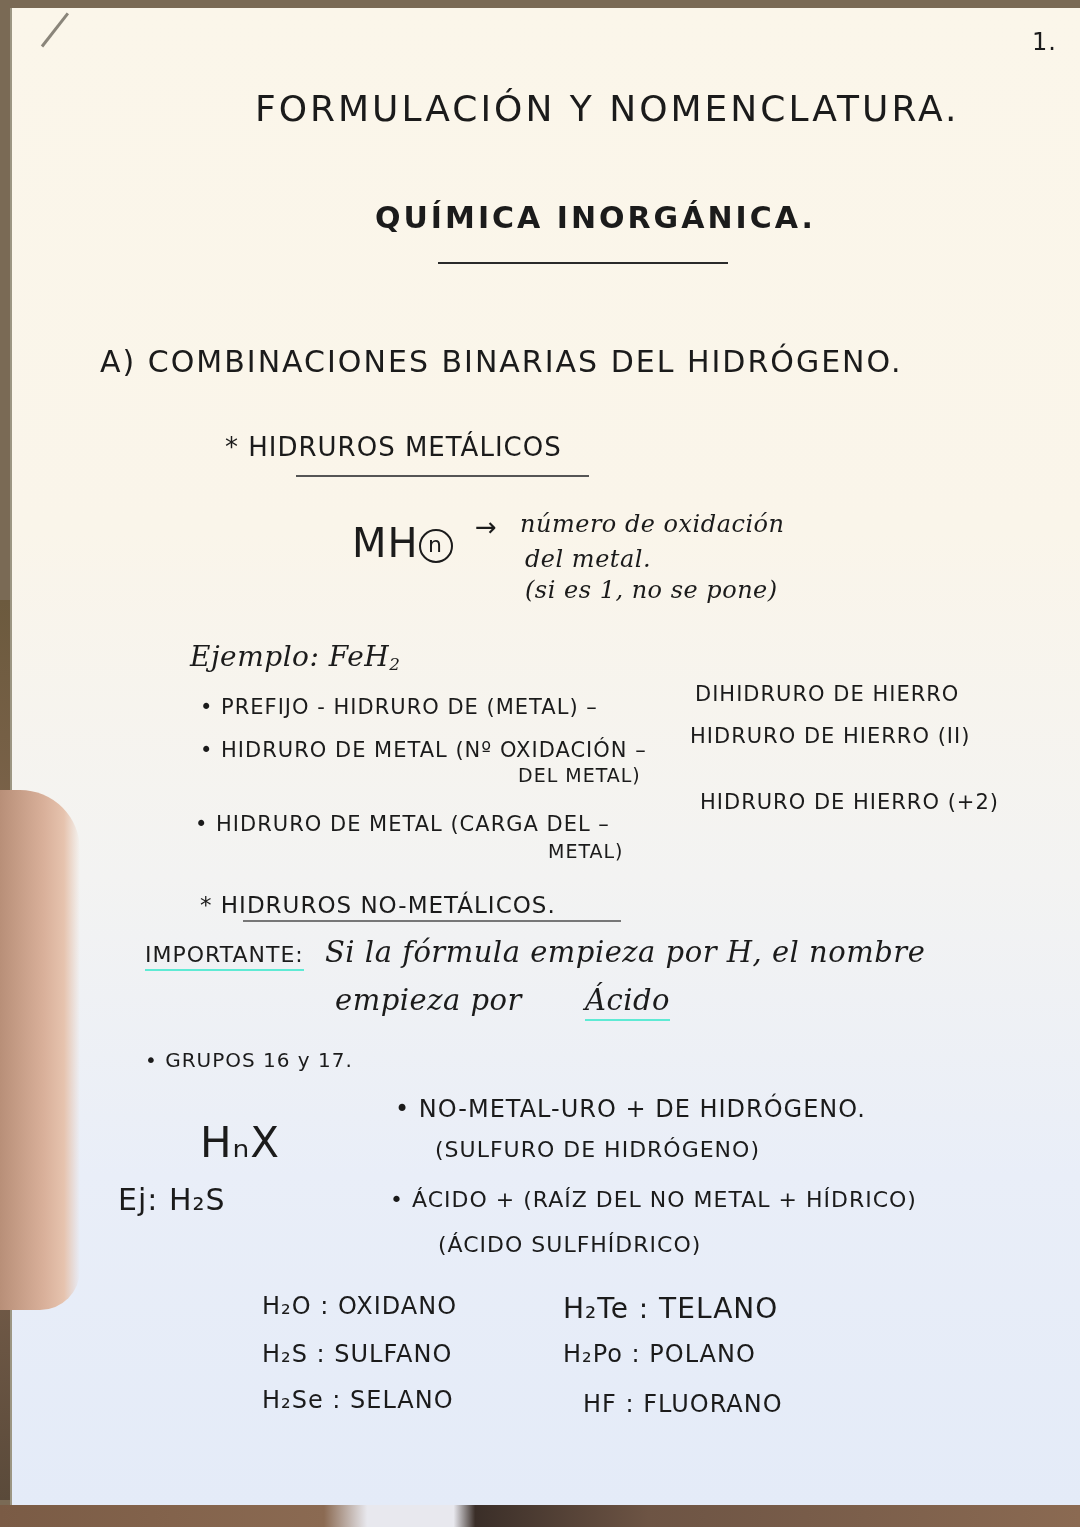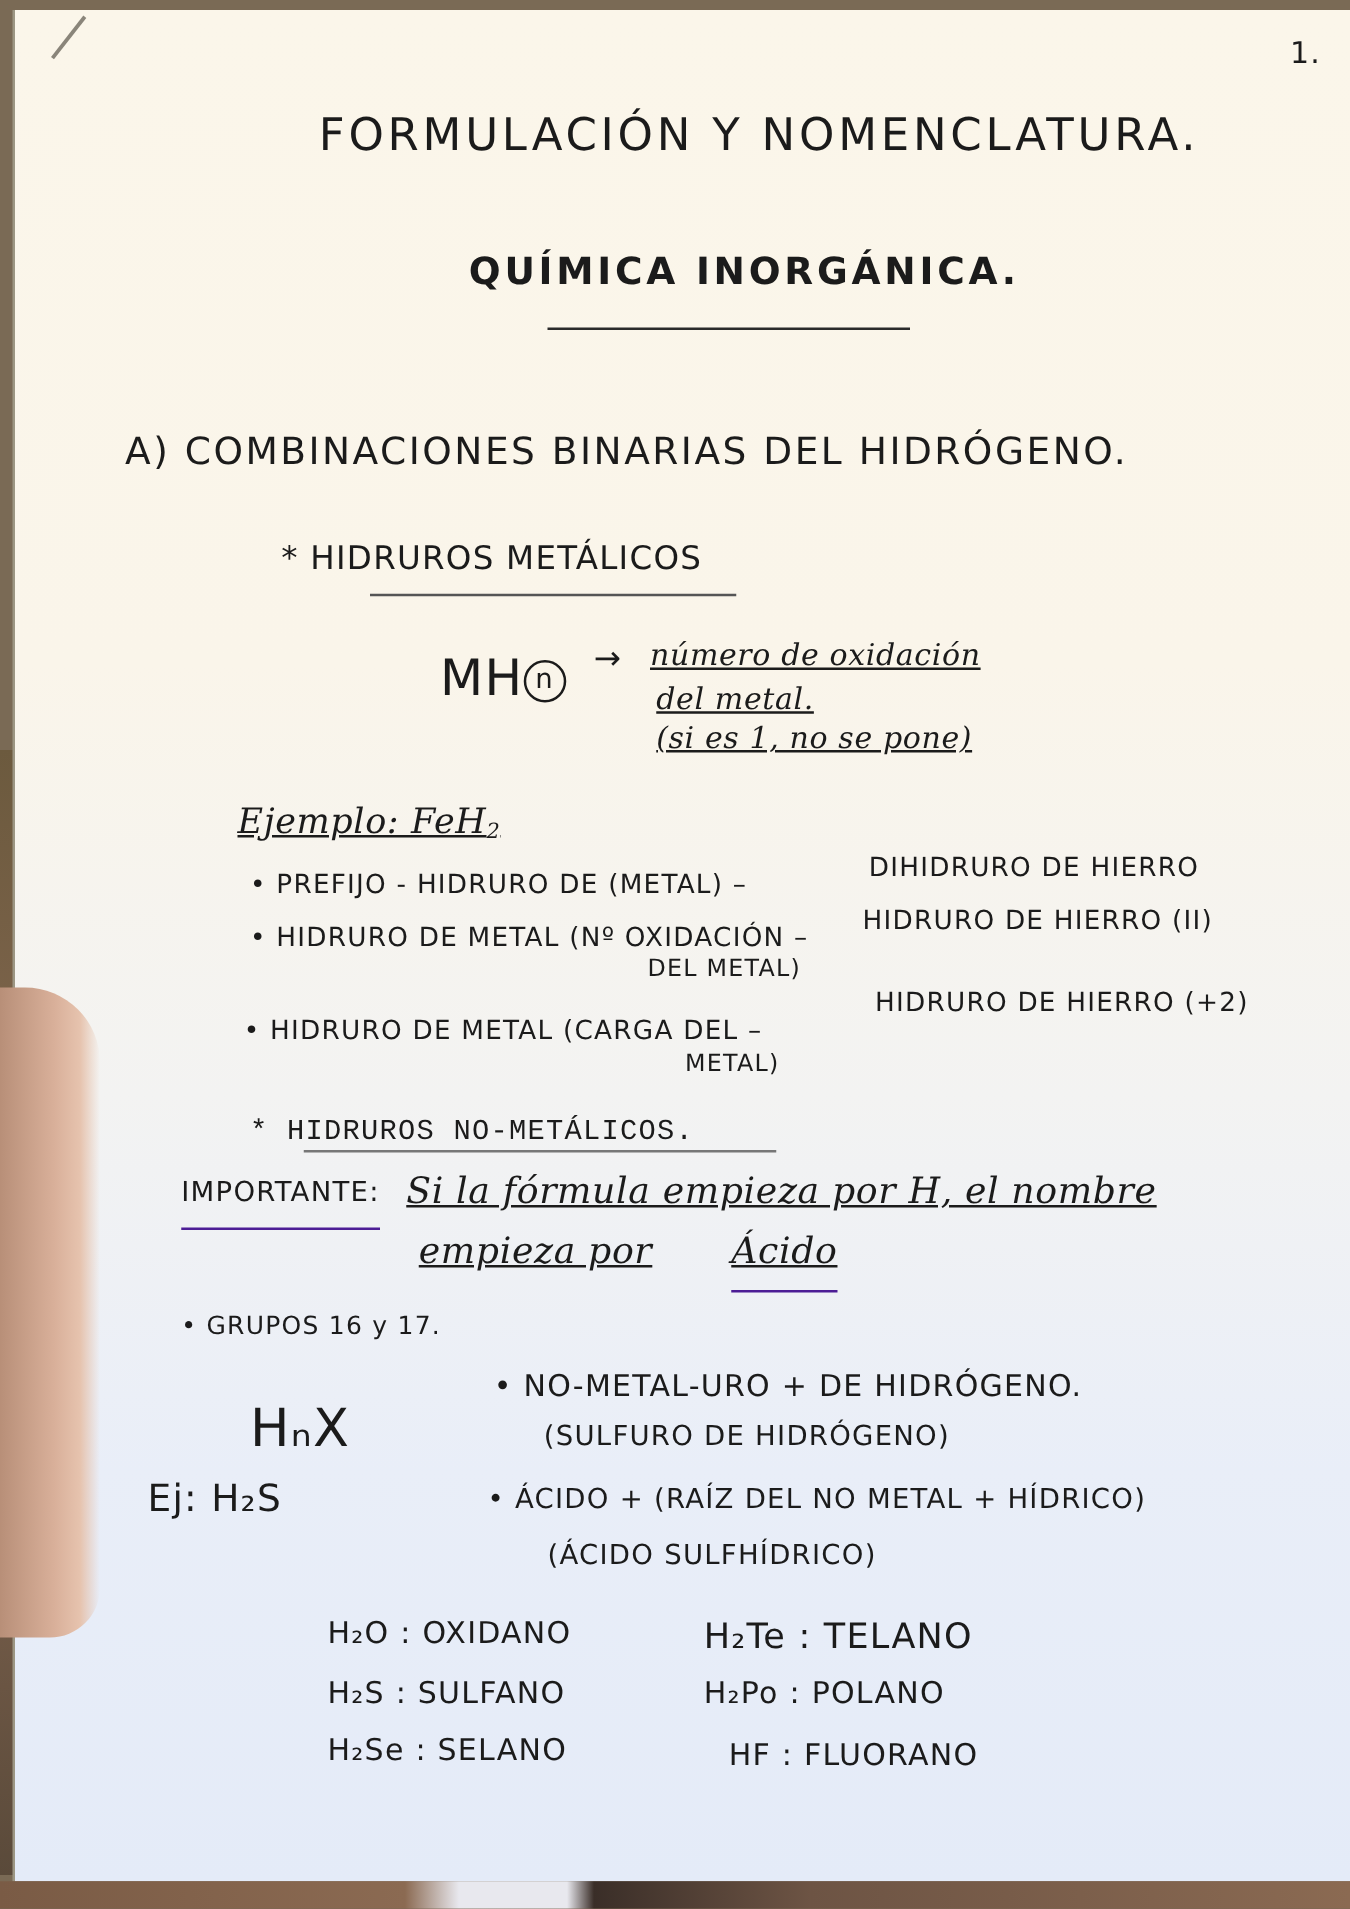--- a/index.html
+++ b/index.html
@@ -27,22 +27,22 @@
       background: linear-gradient(90deg, #7a5b45 0%, #8b6a52 30%, #e8e8ee 34%, #e8e8ee 42%, #3a2e28 44%, #6d5444 60%, #8b6a52 100%);
     }
     .mark {
       position: absolute; left: 42px; top: 45px; width: 42px; height: 3px;
       background: #8a857a; transform: rotate(-52deg); transform-origin: left center;
     }
     .hw {
       position: absolute; color: #1b1b1b; white-space: nowrap;
       font-family: "DejaVu Sans", sans-serif; letter-spacing: 1px;
     }
-    .script { font-family: "DejaVu Serif", serif; font-style: italic; letter-spacing: 0.5px; text-decoration: underline; }
-    .u { border-bottom: 2px solid #4c1d95; padding-bottom: 15px; }
+    .script { font-family: "DejaVu Serif", serif; font-style: italic; letter-spacing: 0.5px; }
+    .u { border-bottom: 2px solid #5eead4; padding-bottom: 2px; }
     .rule { position: absolute; height: 2px; background: #2a2a2a; }
     .sub { font-size: 0.6em; vertical-align: -0.25em; }
     .circle {
       display: inline-block; width: 30px; height: 30px; border: 2px solid #1b1b1b; border-radius: 50%;
       text-align: center; line-height: 28px; font-size: 22px; vertical-align: middle;
     }
   </style>
 </head>
 <body>
 
@@ -79,21 +79,21 @@
 <div class="hw" style="left:695px; top:682px; font-size:21px;">DIHIDRURO DE HIERRO</div>
 
 <div class="hw" style="left:200px; top:738px; font-size:21px;">• HIDRURO DE METAL (Nº OXIDACIÓN –</div>
 <div class="hw" style="left:518px; top:764px; font-size:19px;">DEL METAL)</div>
 <div class="hw" style="left:690px; top:724px; font-size:21px;">HIDRURO DE HIERRO (II)</div>
 
 <div class="hw" style="left:195px; top:812px; font-size:21px;">• HIDRURO DE METAL (CARGA DEL –</div>
 <div class="hw" style="left:548px; top:840px; font-size:19px;">METAL)</div>
 <div class="hw" style="left:700px; top:790px; font-size:21px;">HIDRURO DE HIERRO (+2)</div>
 
-<div class="hw" style="left:200px; top:892px; font-size:23px;font-family:Liberation Mono, monospace;">* HIDRUROS NO-METÁLICOS.</div>
+<div class="hw" style="left:200px; top:892px; font-size:23px;">* HIDRUROS NO-METÁLICOS.</div>
 <div class="rule" style="left:243px; top:920px; width:378px; background:#777;"></div>
 
 <div class="hw u" style="left:145px; top:942px; font-size:22px;">IMPORTANTE:</div>
 <div class="hw script" style="left:325px; top:935px; font-size:29px;">Si la fórmula empieza por H, el nombre</div>
 <div class="hw script" style="left:335px; top:983px; font-size:29px;">empieza por</div>
 <div class="hw script u" style="left:585px; top:983px; font-size:29px;">Ácido</div>
 
 <div class="hw" style="left:145px; top:1048px; font-size:20px;">• GRUPOS 16 y 17.</div>
 <div class="hw" style="left:200px; top:1118px; font-size:42px;">HₙX</div>
 <div class="hw" style="left:118px; top:1182px; font-size:30px;">Ej: H₂S</div>

